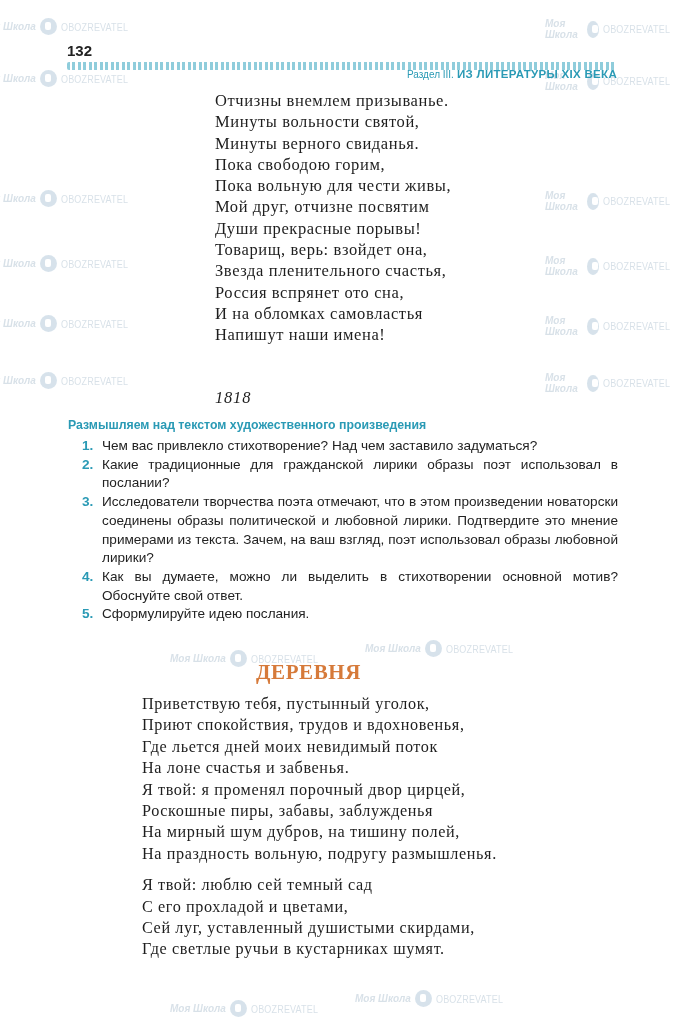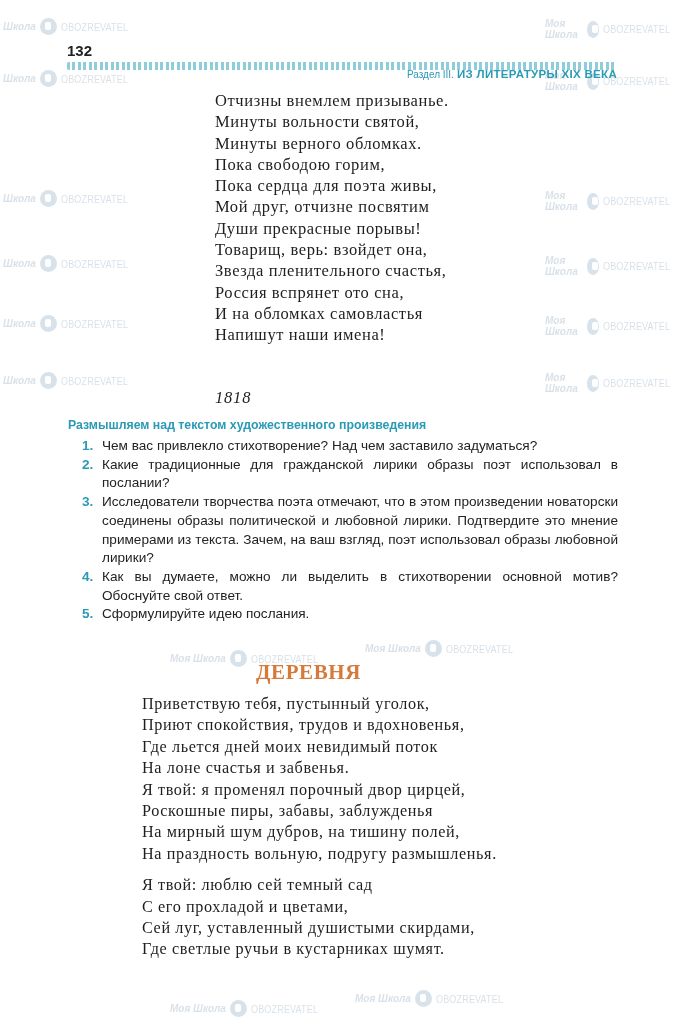--- a/index.html
+++ b/index.html
@@ -125,23 +125,23 @@
   <span class="running-head">
     <span class="sec">Раздел III.</span>
     <span class="title">ИЗ ЛИТЕРАТУРЫ XIX ВЕКА</span>
   </span>
 </div>
 <div class="ornament"></div>
 
 <div class="poem1">
   <div class="line">Отчизны внемлем призыванье.</div>
   <div class="line">Минуты вольности святой,</div>
-  <div class="line">Минуты верного обломках.</div>
+  <div class="line">Минуты верного свиданья.</div>
   <div class="line">Пока свободою горим,</div>
-  <div class="line">Пока сердца для поэта живы,</div>
+  <div class="line">Пока вольную для чести живы,</div>
   <div class="line">Мой друг, отчизне посвятим</div>
   <div class="line">Души прекрасные порывы!</div>
   <div class="line">Товарищ, верь: взойдет она,</div>
   <div class="line">Звезда пленительного счастья,</div>
   <div class="line">Россия вспрянет ото сна,</div>
   <div class="line">И на обломках самовластья</div>
   <div class="line">Напишут наши имена!</div>
 </div>
 <div class="date">1818</div>
 

